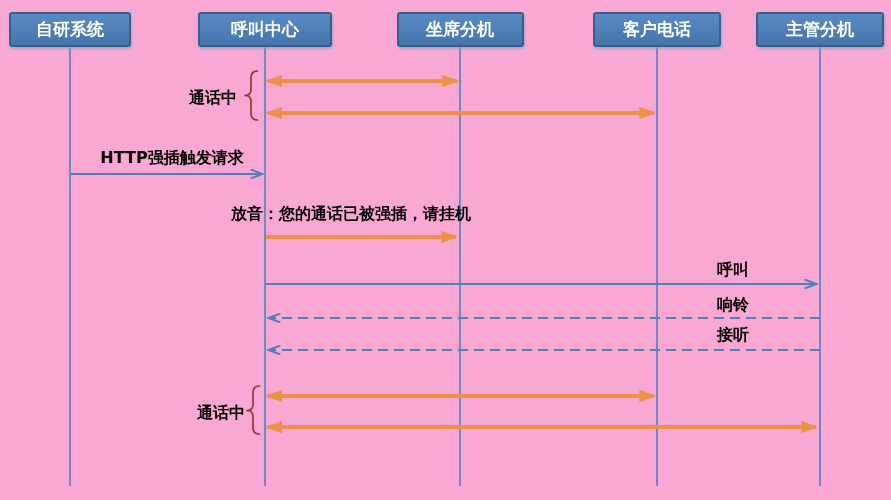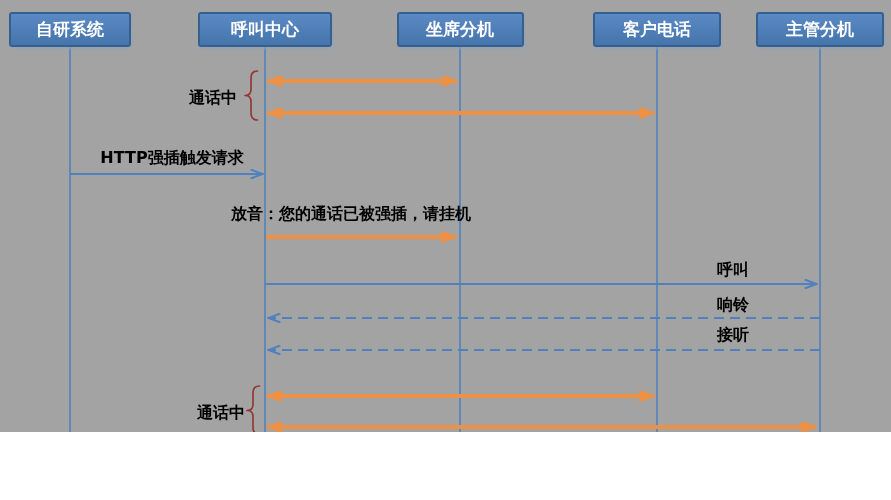--- a/index.html
+++ b/index.html
@@ -1,19 +1,19 @@
 <!DOCTYPE html>
 <html><head>
 <meta charset="utf-8">
 <style>
   html,body{margin:0;padding:0;background:#fff;}
   .stage{
     position:relative;
-    width:891px;height:432px;
-    background:#a3a3a3;
+    width:891px;height:500px;
+    background:#f9a8d4;
     font-family:"DejaVu Sans","Liberation Sans",sans-serif;
     overflow:hidden;
   }
   svg{display:block;}
   text{font-family:"DejaVu Sans","Liberation Sans",sans-serif;}
   .actor-label{font-size:17px;font-weight:700;text-anchor:middle;}
   .msg{font-size:16px;font-weight:700;text-anchor:middle;}
   .lifeline{stroke-width:1.6;}
   .blue-arrow{stroke-width:1.8;fill:none;}
   .dashed{stroke-dasharray:10 6;}

